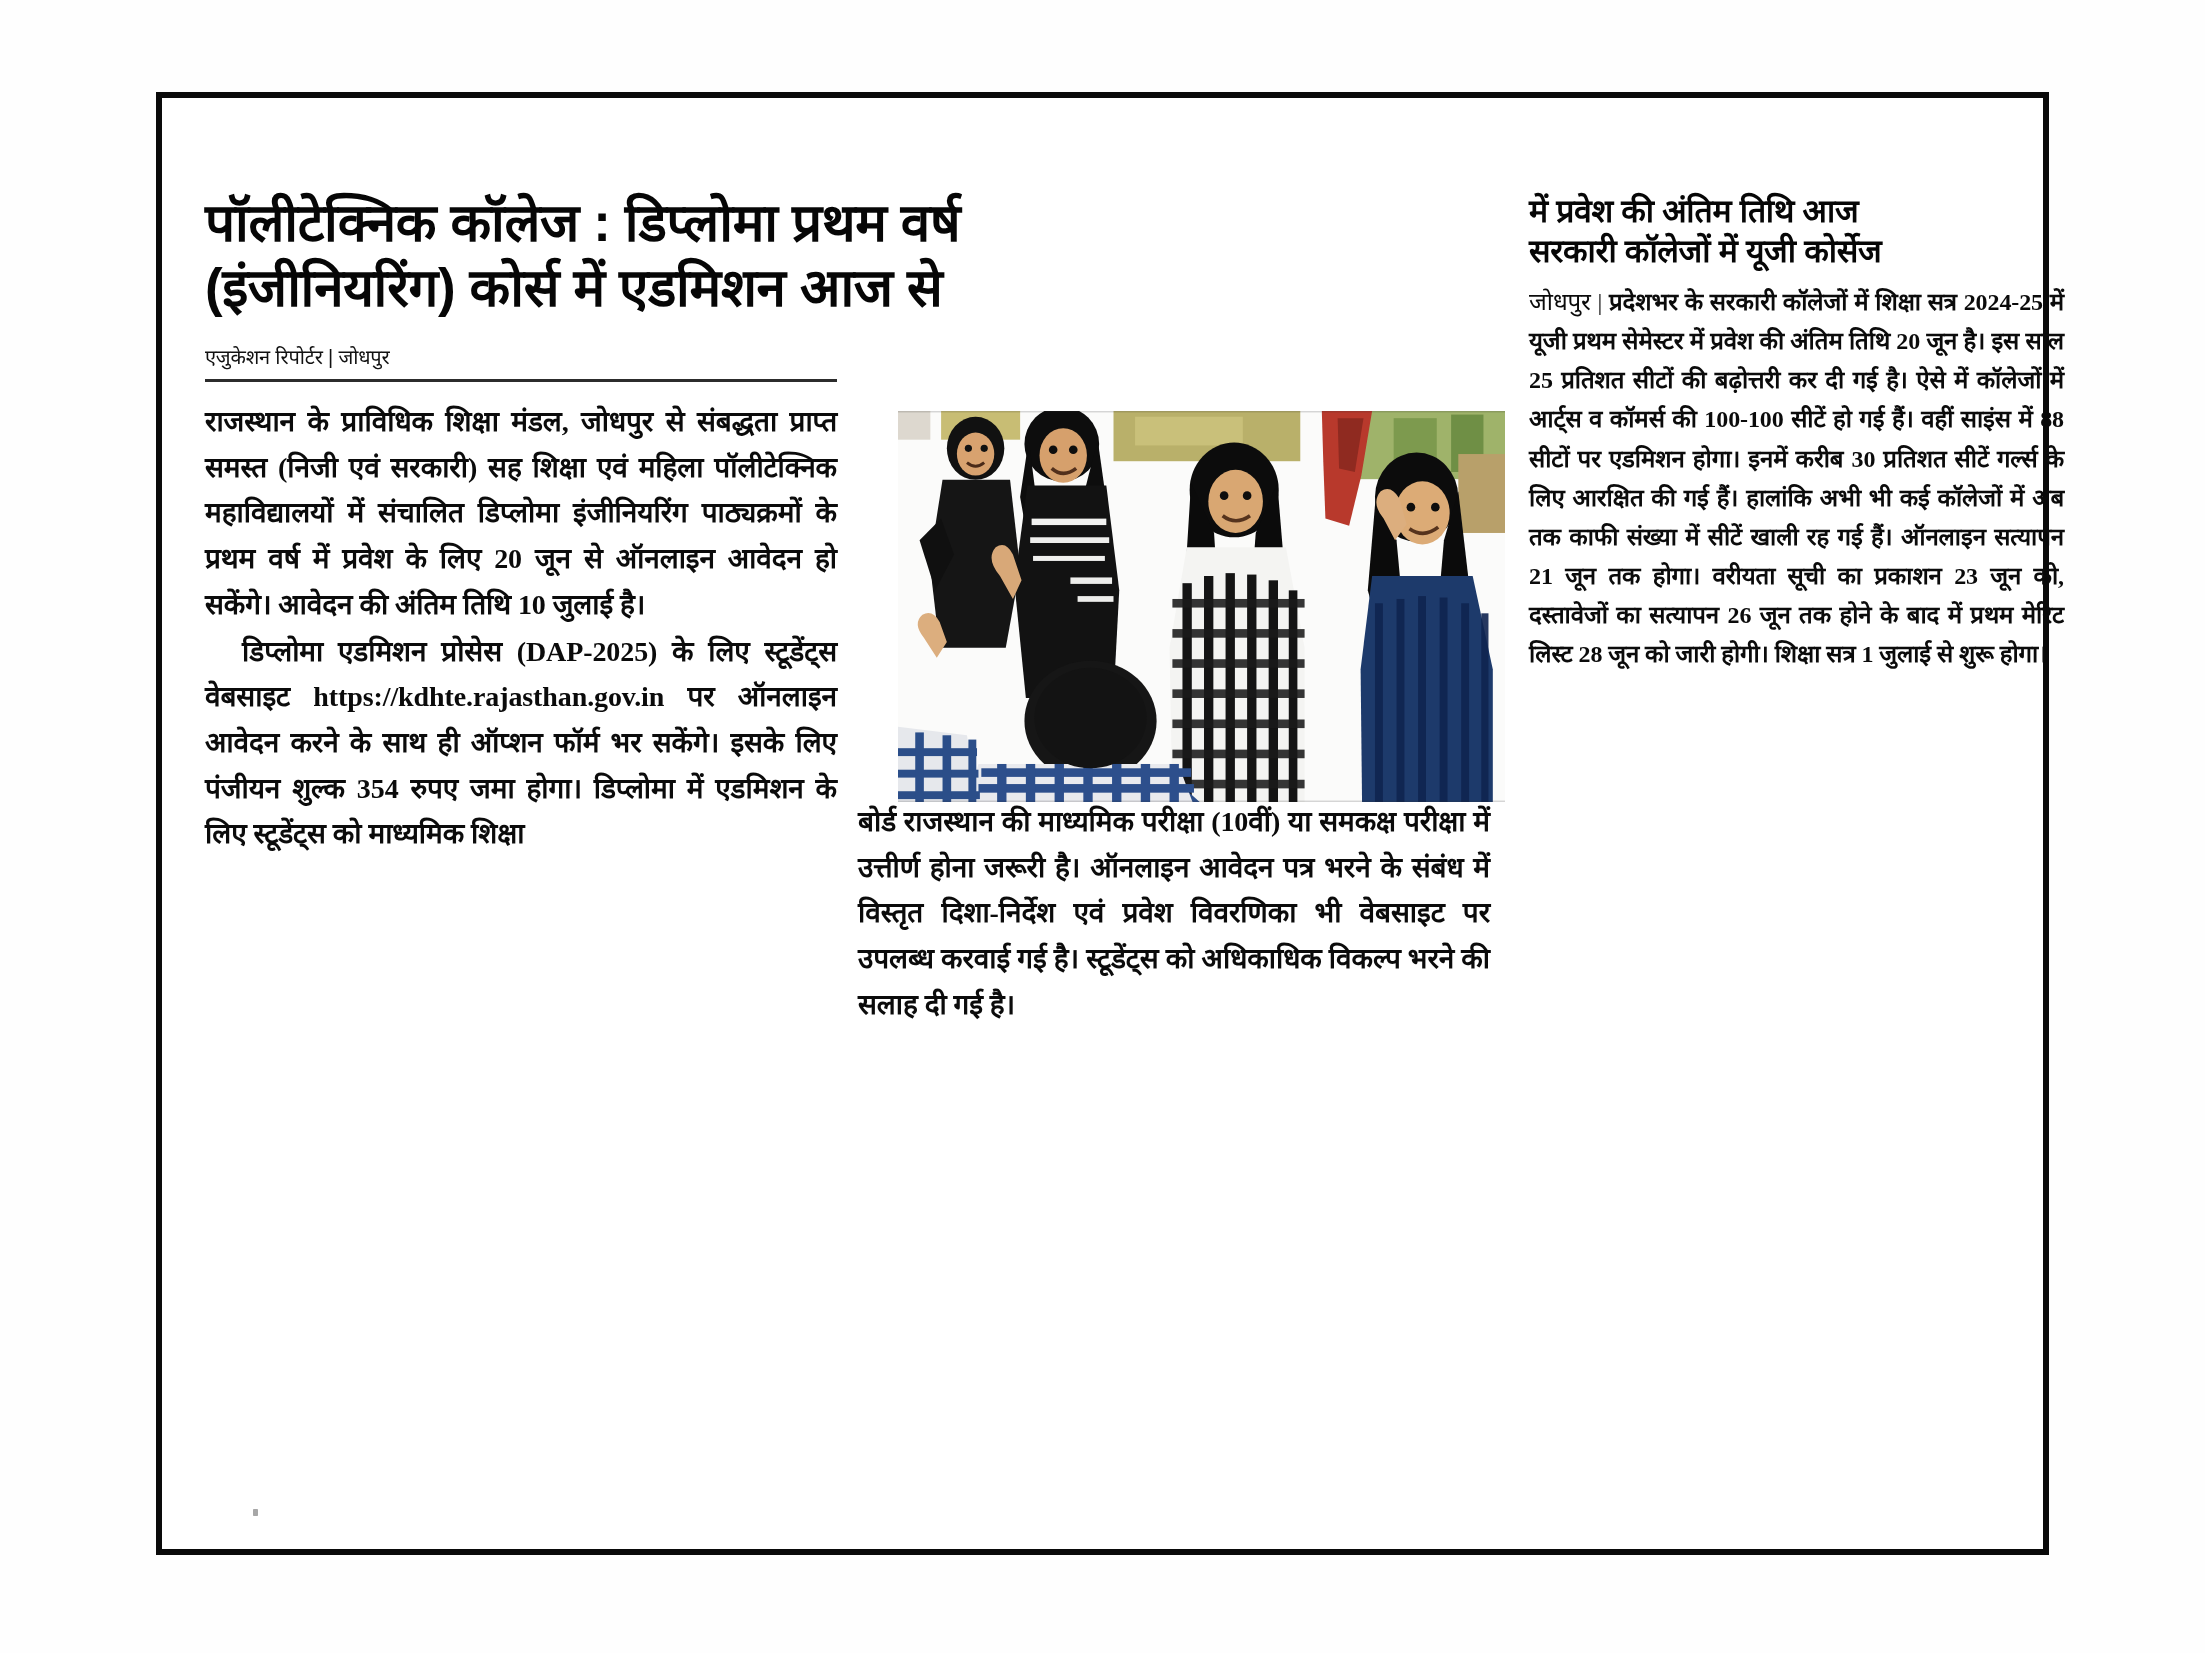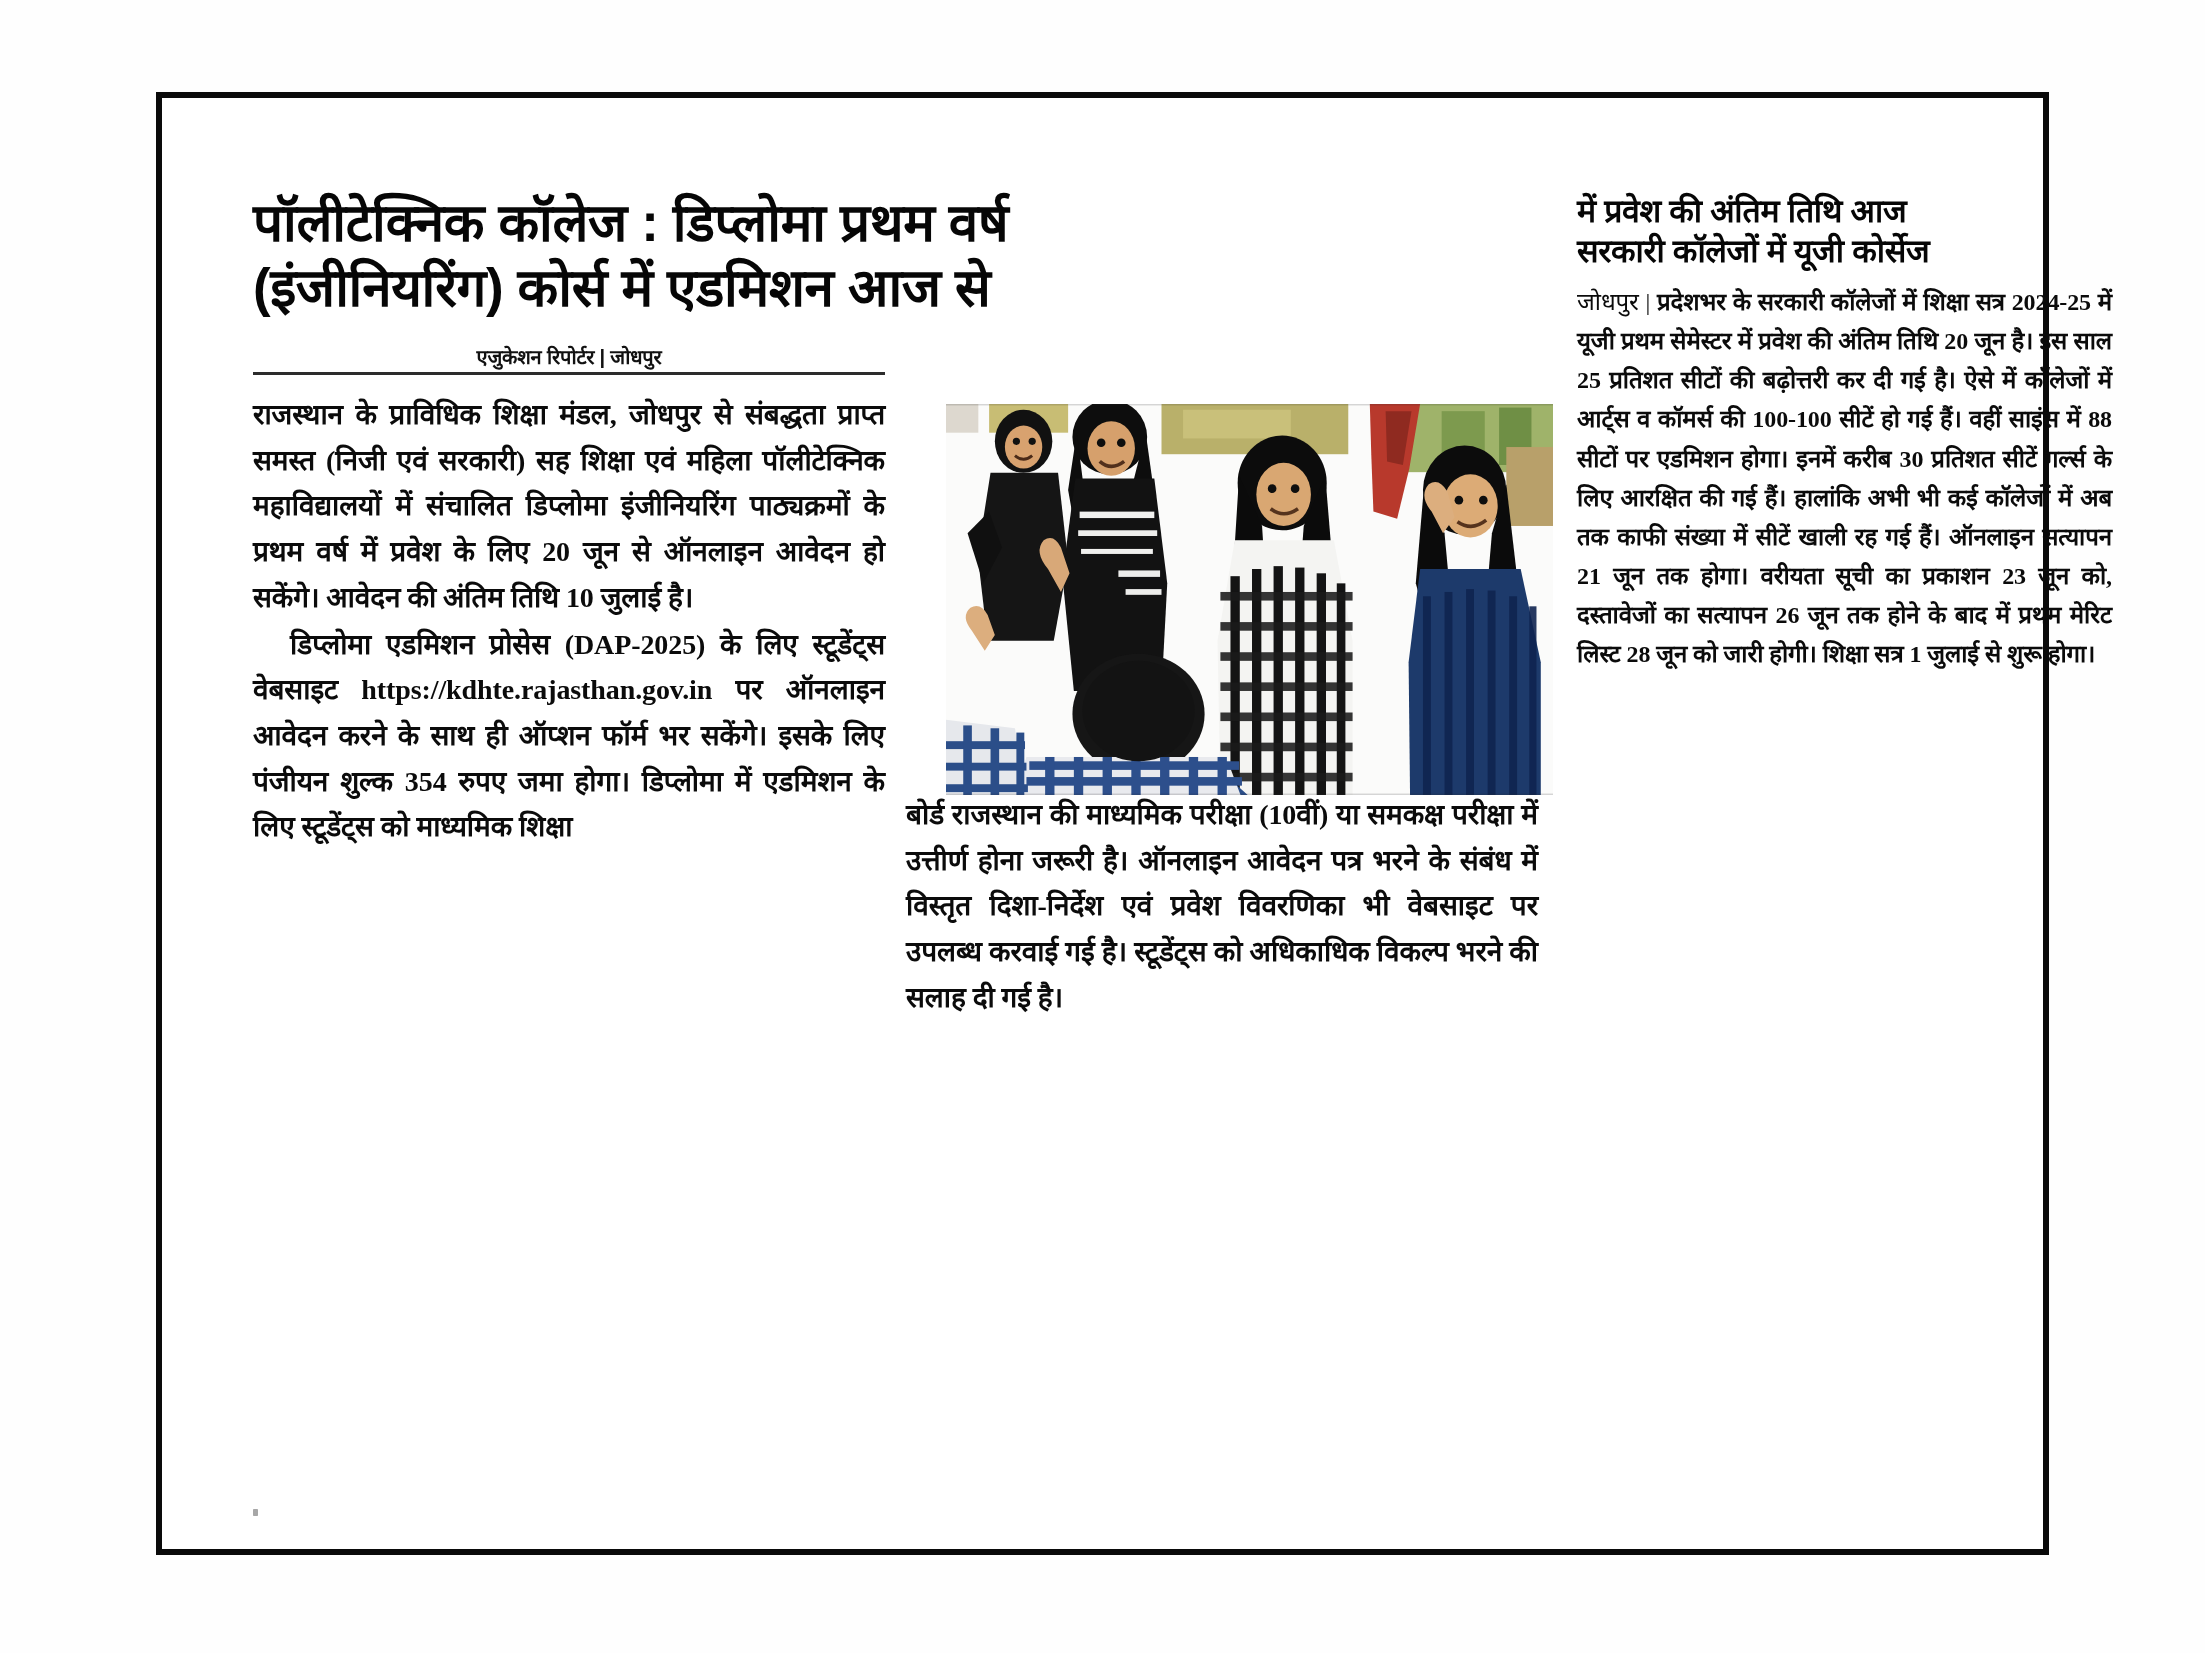--- a/index.html
+++ b/index.html
@@ -36,21 +36,20 @@
     background: #ffffff;
   }
 
   
   .article {
     position: absolute;
     left: 43px;
     top: 93px;
     right: 32px;
     bottom: 29px;
-    margin-left: 48px;
   }
 
   
   .columns {
     position: absolute;
     left: 0;
     top: 0;
     width: 100%;
   }
 
@@ -83,26 +82,26 @@
   }
   .main-headline .hl-line { display: block; white-space: nowrap; }
 
   
   .byline-wrap {
     width: 632px;
     margin-top: 18.7px;
   }
   .byline {
     font-family: "Liberation Sans", "DejaVu Sans", sans-serif;
-    font-weight: bold;
+    font-weight: normal;
     font-size: 20px;
     letter-spacing: -0.2px;
     color: #111;
-    text-align: center;
-    padding-bottom: 2px;
+    text-align: left;
+    padding-bottom: 9px;
   }
   .byline-rule {
     height: 2.9px;
     background: #1a1a1a;
     width: 100%;
     opacity: 0.92;
   }
 
   
   .body-row {

